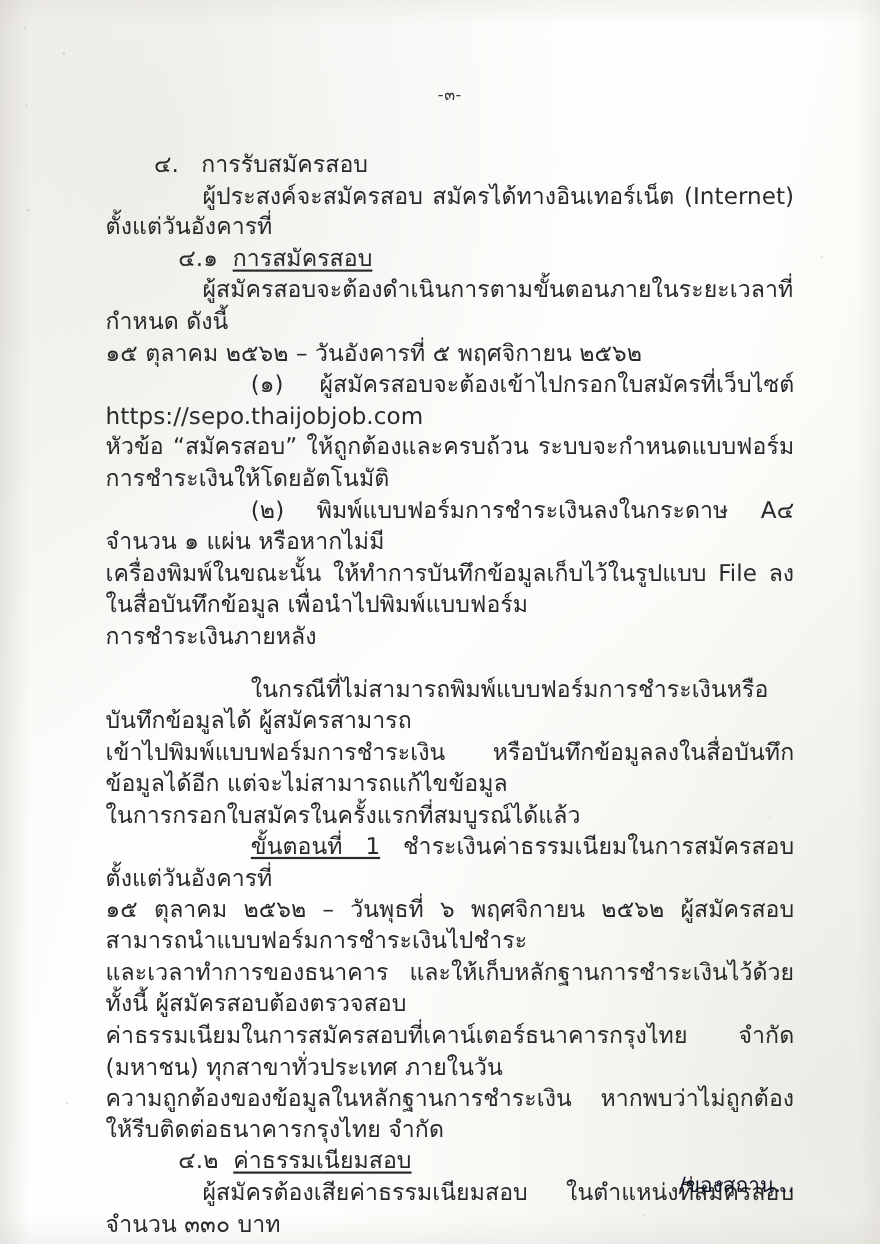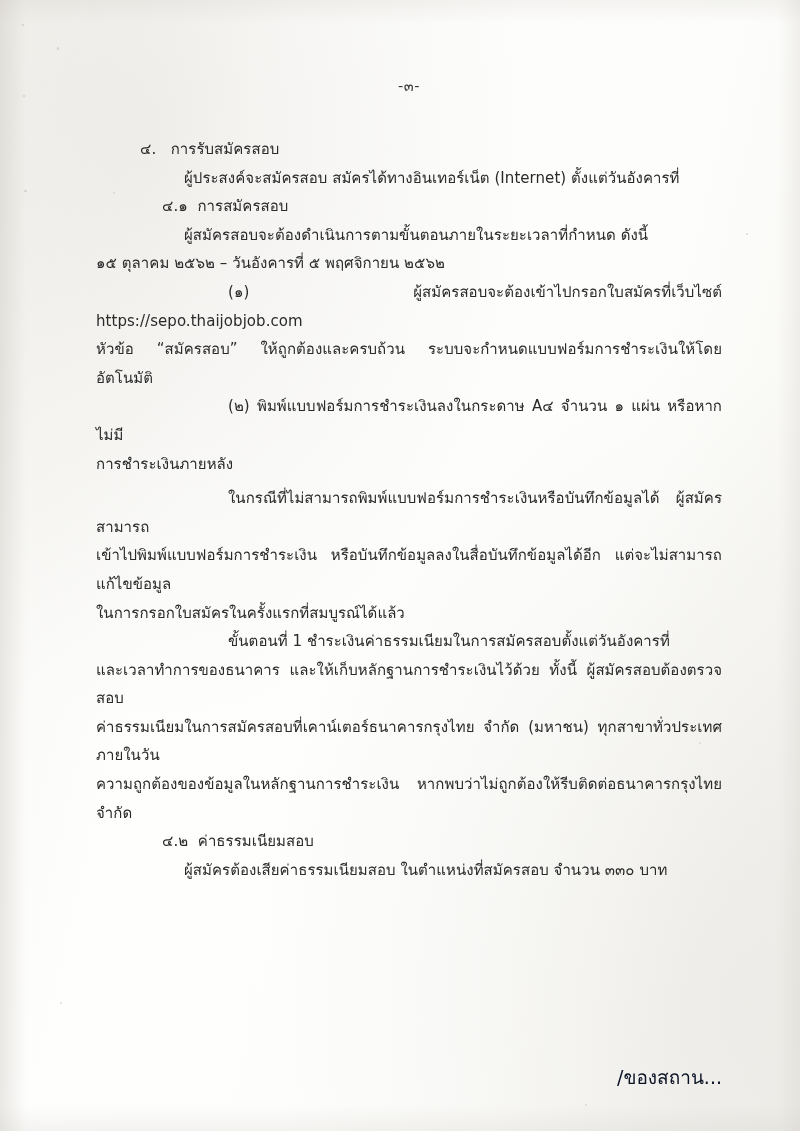--- a/index.html
+++ b/index.html
@@ -45,34 +45,34 @@
   }
   .folio{
     text-align:center;
     font-size:14.5px;
     letter-spacing:.5px;
     color:#3a3a3a;
     margin:0 0 38px 0;
   }
   p{
     margin:0;
-    font-size:15px;
+    font-size:21px;
     line-height:28.6px;
     text-align:justify;
     text-justify:inter-word;
     color:#2e2e2e;
     letter-spacing:.05px;
   }
   .heading-num{ margin-top:0; }
   .ind-2{ text-indent:88px; }
   .ind-3{ text-indent:132px; }
   .ind-head{ padding-left:66px; text-indent:0; }
   .ind-head2{ padding-left:44px; text-indent:0; }
-  .u{ text-underline-offset:3px; }
-  .gap-m{ margin-top:6px; }
+  .u{ text-decoration:underline; text-underline-offset:3px; }
+  .gap-m{ margin-top:20px; }
   .footer-note{
     position:absolute;
     left:0;right:78px;
     top:1062px;
     text-align:right;
     font-size:19px;
     color:#0f172a;
   }
   
   .scan{ filter:blur(.22px) contrast(1.04) brightness(.99); }
@@ -111,30 +111,32 @@
     </p>
 
     <p class="ind-2">ผู้สมัครสอบจะต้องดำเนินการตามขั้นตอนภายในระยะเวลาที่กำหนด ดังนี้</p>
 
     <p>๑๕ ตุลาคม ๒๕๖๒ – วันอังคารที่ ๕ พฤศจิกายน ๒๕๖๒</p>
 
     <p class="ind-3">(๑) ผู้สมัครสอบจะต้องเข้าไปกรอกใบสมัครที่เว็บไซต์  https://sepo.thaijobjob.com</p>
     <p>หัวข้อ “สมัครสอบ” ให้ถูกต้องและครบถ้วน ระบบจะกำหนดแบบฟอร์มการชำระเงินให้โดยอัตโนมัติ</p>
 
     <p class="ind-3">(๒) พิมพ์แบบฟอร์มการชำระเงินลงในกระดาษ A๔ จำนวน ๑ แผ่น หรือหากไม่มี</p>
+    <p>เครื่องพิมพ์ในขณะนั้น ให้ทำการบันทึกข้อมูลเก็บไว้ในรูปแบบ File ลงในสื่อบันทึกข้อมูล เพื่อนำไปพิมพ์แบบฟอร์ม</p>
     <p>การชำระเงินภายหลัง</p>
 
     <p class="ind-3 gap-m">ในกรณีที่ไม่สามารถพิมพ์แบบฟอร์มการชำระเงินหรือบันทึกข้อมูลได้ ผู้สมัครสามารถ</p>
     <p>เข้าไปพิมพ์แบบฟอร์มการชำระเงิน หรือบันทึกข้อมูลลงในสื่อบันทึกข้อมูลได้อีก แต่จะไม่สามารถแก้ไขข้อมูล</p>
     <p>ในการกรอกใบสมัครในครั้งแรกที่สมบูรณ์ได้แล้ว</p>
 
     <p class="ind-3">
       <span class="u">ขั้นตอนที่ 1</span>
       <span>ชำระเงินค่าธรรมเนียมในการสมัครสอบตั้งแต่วันอังคารที่</span>
     </p>
+    <p>๑๕ ตุลาคม ๒๕๖๒ – วันพุธที่ ๖ พฤศจิกายน ๒๕๖๒ ผู้สมัครสอบสามารถนำแบบฟอร์มการชำระเงินไปชำระ</p>
     <p>และเวลาทำการของธนาคาร และให้เก็บหลักฐานการชำระเงินไว้ด้วย ทั้งนี้ ผู้สมัครสอบต้องตรวจสอบ</p>
     <p>ค่าธรรมเนียมในการสมัครสอบที่เคาน์เตอร์ธนาคารกรุงไทย จำกัด (มหาชน) ทุกสาขาทั่วประเทศ ภายในวัน</p>
     <p>ความถูกต้องของข้อมูลในหลักฐานการชำระเงิน หากพบว่าไม่ถูกต้องให้รีบติดต่อธนาคารกรุงไทย จำกัด</p>
 
     <p class="ind-head">
       <span>๔.๒</span>
       &nbsp;<span class="u">ค่าธรรมเนียมสอบ</span>
     </p>
     <p class="ind-2">ผู้สมัครต้องเสียค่าธรรมเนียมสอบ ในตำแหน่งที่สมัครสอบ จำนวน ๓๓๐ บาท</p>
 

